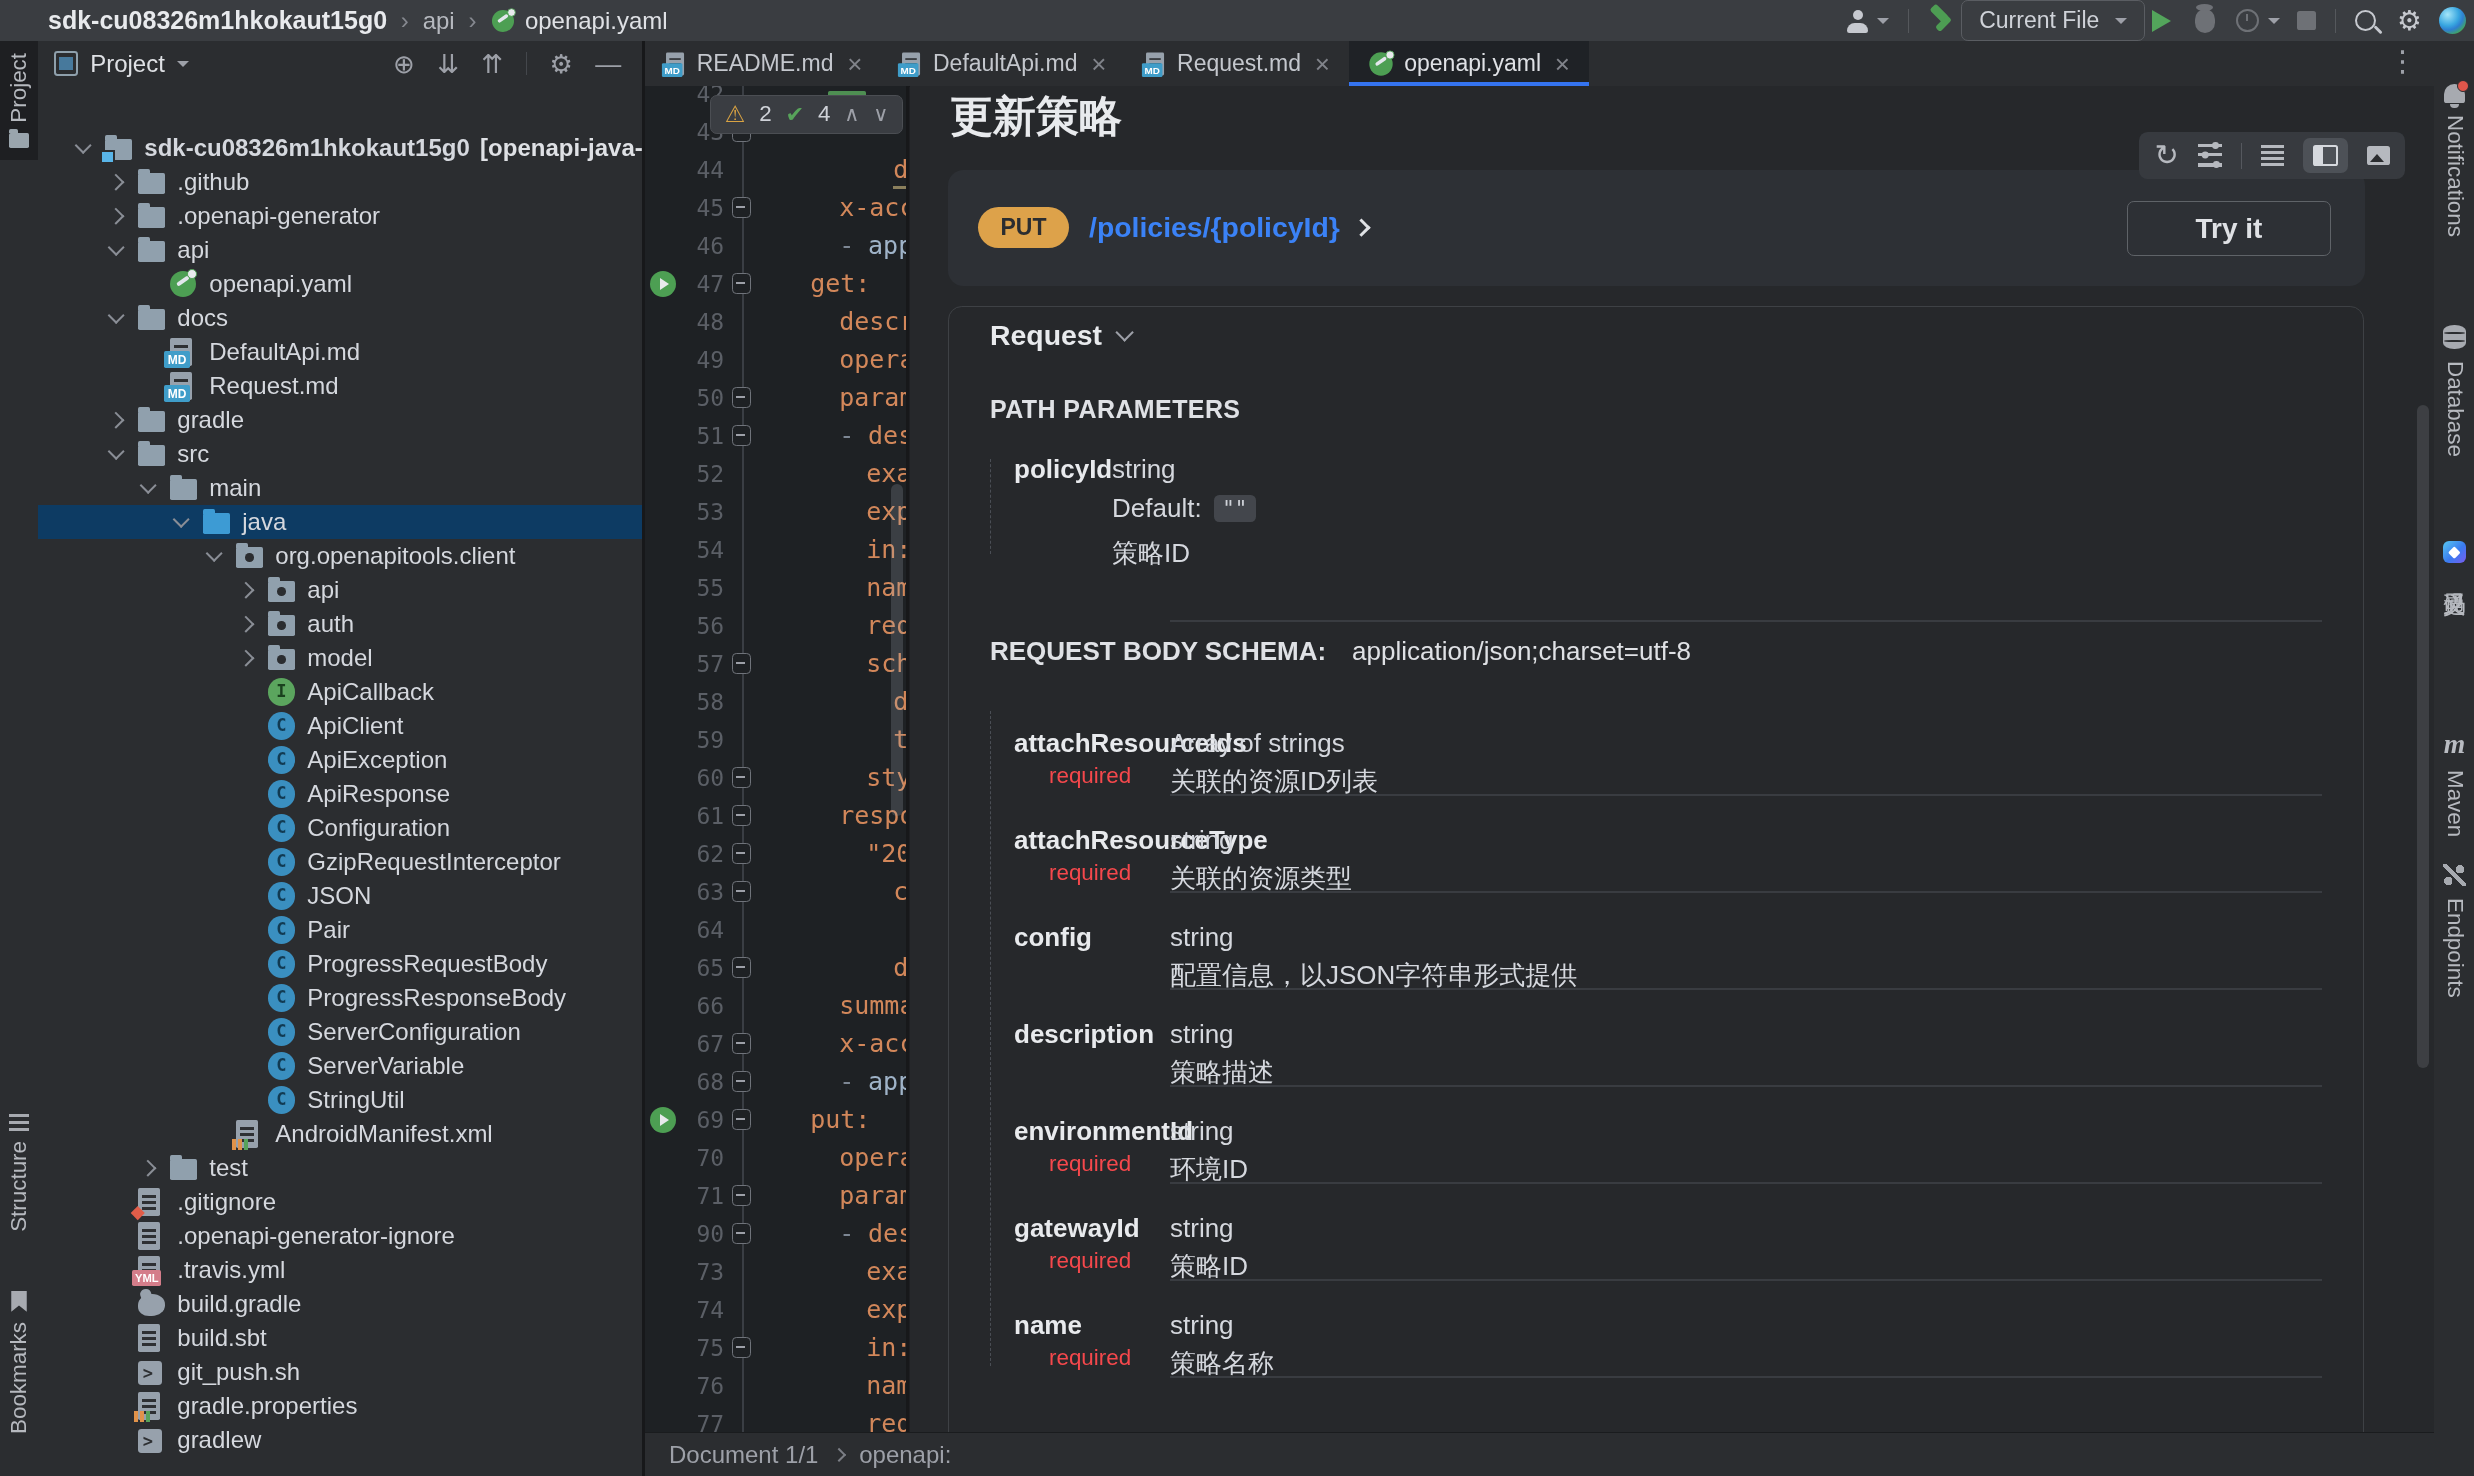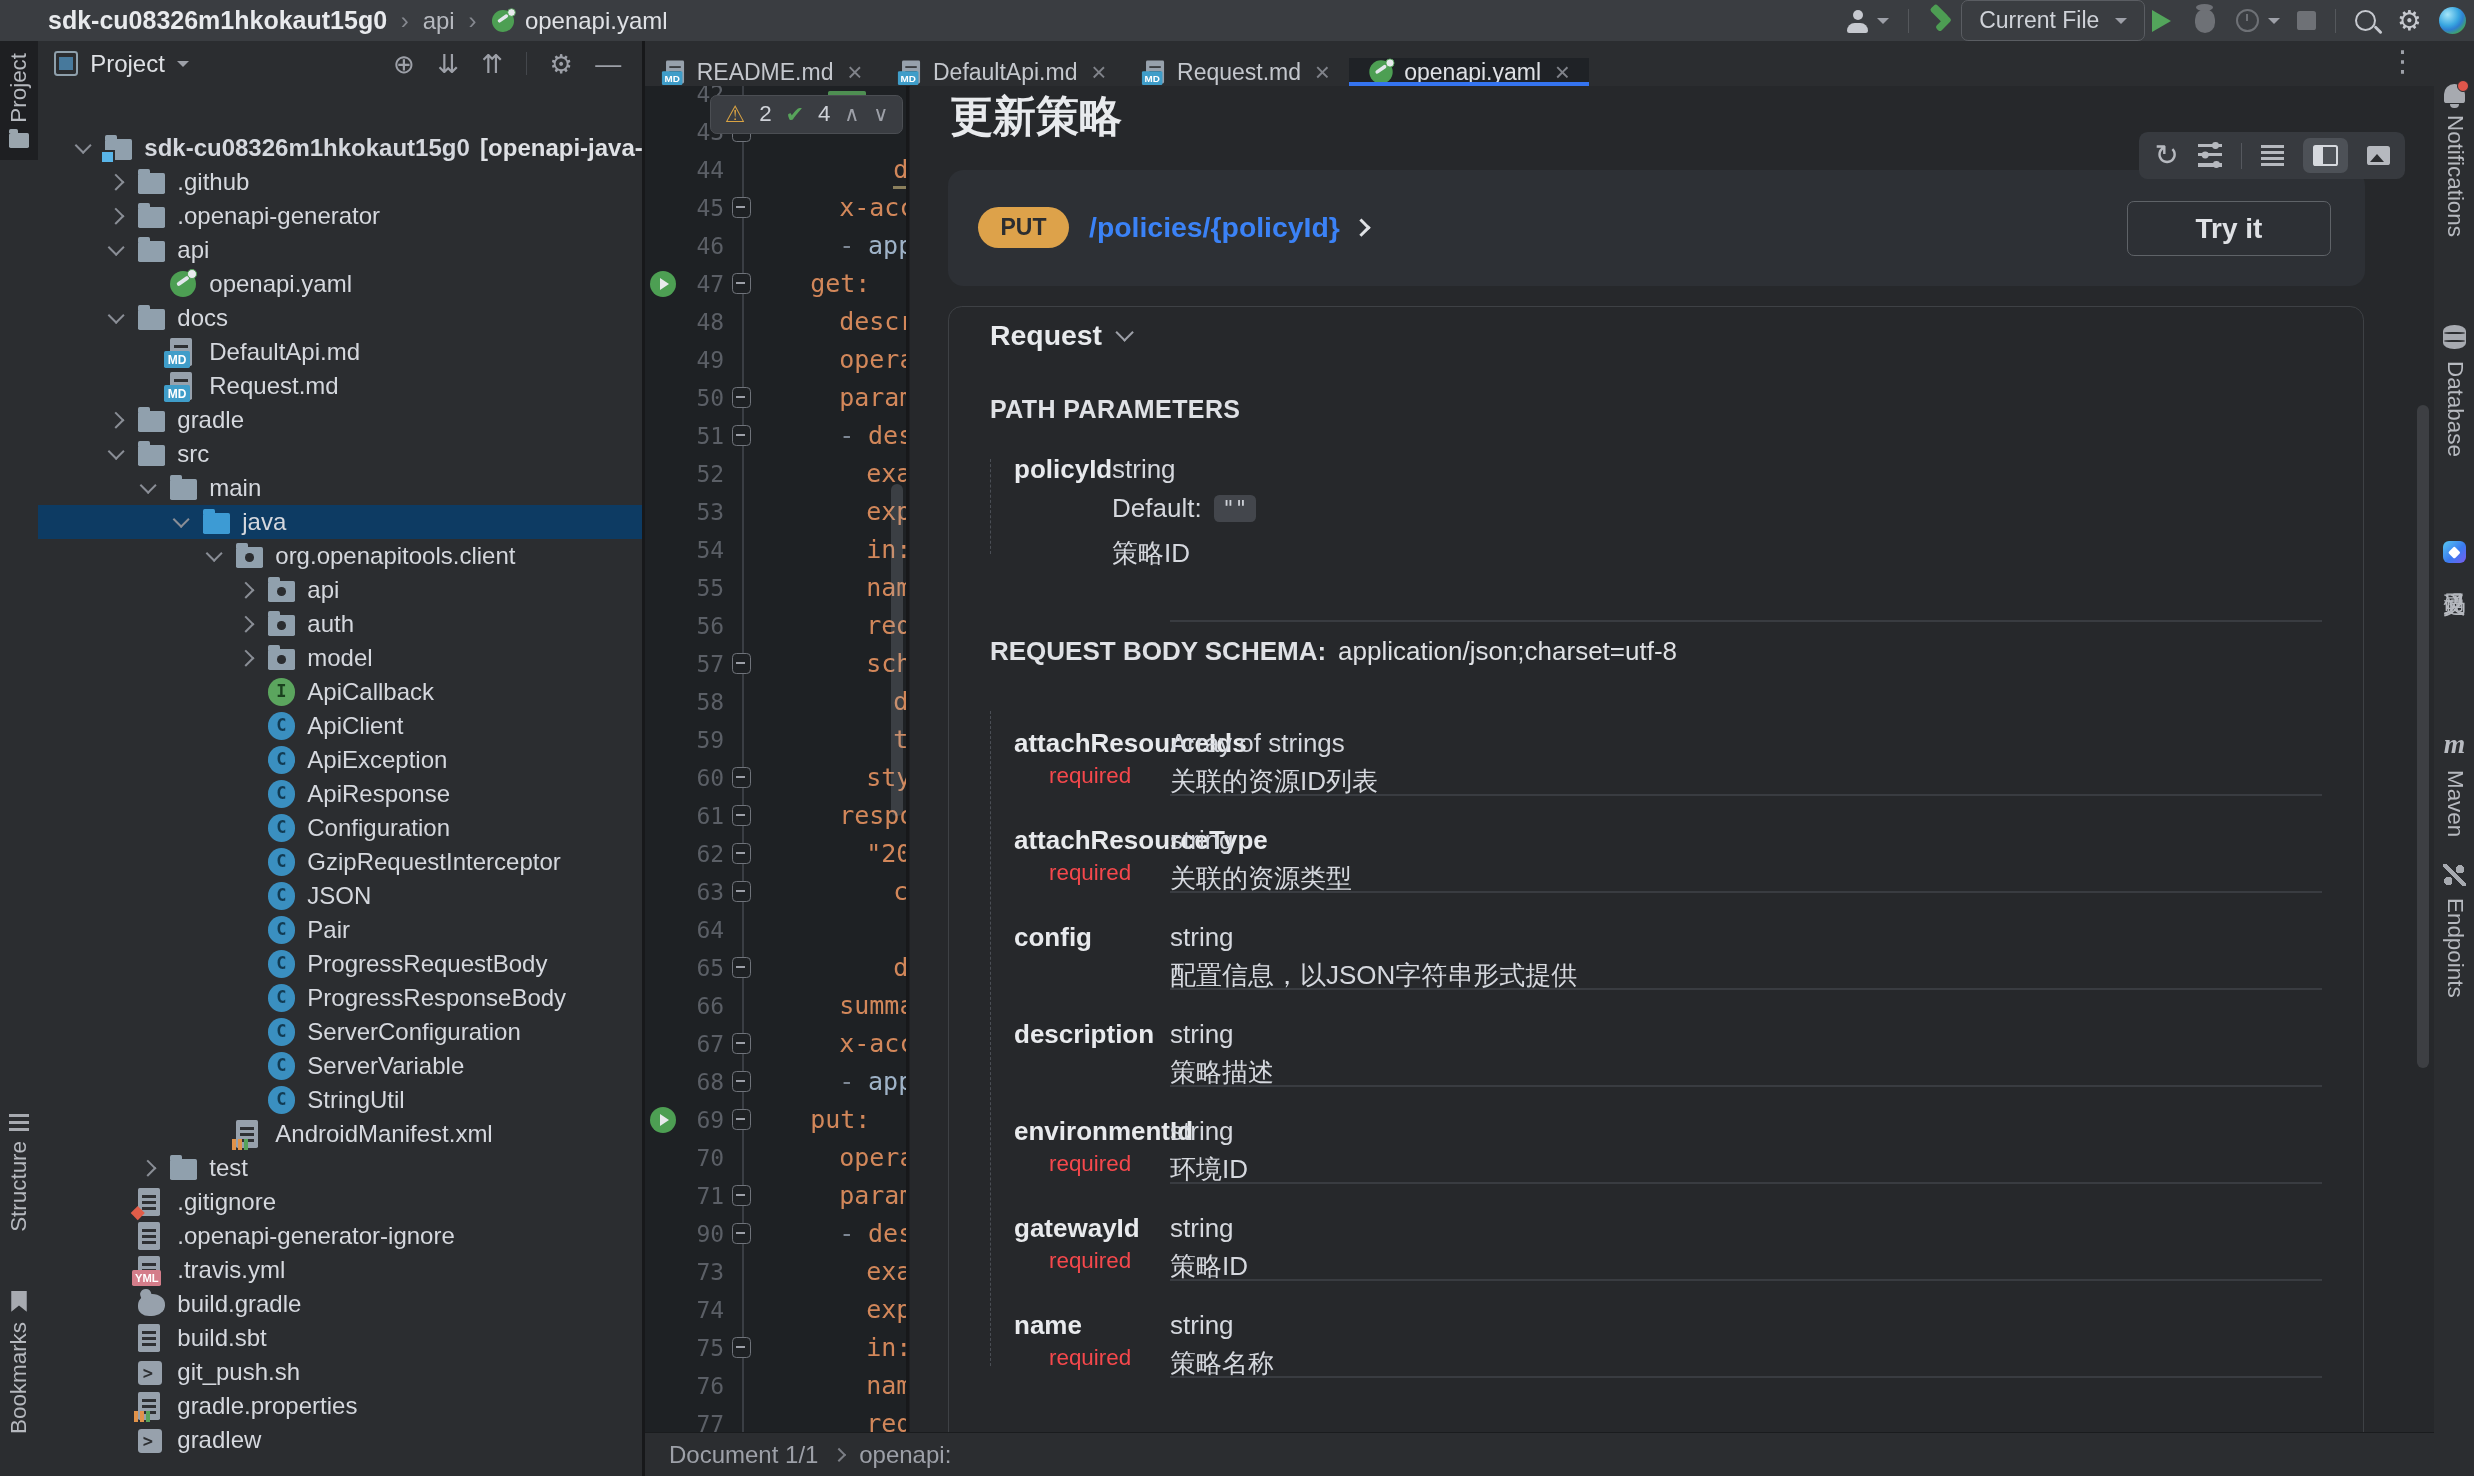--- a/index.html
+++ b/index.html
@@ -112,21 +112,21 @@
   .ico-iface::after{content:'I';}
   .ico-openapi{width:26px;height:26px;border-radius:50%;background:#4d9f53;}
   .ico-openapi::before{content:'';position:absolute;left:6px;top:7.8px;width:13.8px;height:4.3px;background:#e3e7ec;border-radius:2.6px;transform:rotate(-35deg);}
   .ico-openapi::after{content:'';position:absolute;right:-1.7px;top:-1.7px;width:7.8px;height:7.8px;border-radius:50%;background:#e8eaed;border:1.7px solid #4d9f53;}
   .ico-shell{width:24px;height:24px;border-radius:3.4px;background:#97a1ac;margin-top:1.7px;}
   .ico-shell::after{content:'>';position:absolute;left:5.2px;top:0.9px;font:bold 17px/22.4px "DejaVu Sans Mono",monospace;color:#2e3033;}
   .ico-gradle{width:27.6px;height:22.4px;background:#97a1ac;border-radius:50% 46% 48% 40%;margin-top:2.6px;}
   .ico-gradle::before{content:'';position:absolute;top:-5.2px;left:2.6px;width:11.2px;height:9.5px;background:#97a1ac;border-radius:50% 50% 0 0;transform:rotate(-20deg);}
 
   
-  .tabbar{position:absolute;left:645px;top:41px;right:41px;height:45px;background:#2b2d30;border-bottom:0.9px solid #17181a;display:flex;align-items:flex-end;}
+  .tabbar{position:absolute;left:645px;top:41px;right:41px;height:45px;background:#2b2d30;border-bottom:0.9px solid #17181a;display:flex;}
   .tab{display:flex;align-items:center;gap:10.3px;padding:0 19px;font-size:23px;color:#c4c7cd;position:relative;}
   .tab .ico-md{transform:scale(.82);transform-origin:center;}
   .tab .ico-openapi{transform:scale(.9);}
   .tab.active{background:#1f2226;color:#dfe1e5;}
   .tab.active::after{content:'';position:absolute;left:0;right:0;bottom:-0.9px;height:5.2px;background:#3574f0;}
   .tab-close{color:#80838a;font-size:26px;margin-left:3.4px;line-height:1;}
   .more-dots{position:absolute;right:17px;top:3.4px;font-size:29px;color:#9da0a8;}
 
   
   .editor{position:absolute;left:645px;top:86px;width:261px;bottom:44px;background:#1e2124;overflow:hidden;}
@@ -181,21 +181,21 @@
   .chev-g{width:11.2px;height:11.2px;border-right:2.6px solid #9da0a8;border-bottom:2.6px solid #9da0a8;transform:rotate(45deg);margin-left:15.5px;margin-top:-5.2px;display:inline-block;}
   .sec-label{position:absolute;left:41px;top:88px;font-size:25px;font-weight:bold;color:#dfe1e5;letter-spacing:0.4px;}
   .params{position:absolute;left:41px;top:138px;right:41px;height:177px;}
   .params::before{content:'';position:absolute;left:0;top:13.8px;height:95px;border-left:1.7px dashed #4a4e55;}
   .p-name{position:absolute;left:24px;top:8.6px;font-size:26px;font-weight:bold;color:#e8eaed;}
   .p-type{position:absolute;left:122px;top:8.6px;font-size:26px;color:#d5d8de;}
   .p-default{position:absolute;left:122px;top:48px;font-size:26px;color:#d5d8de;display:flex;align-items:center;gap:12px;}
   .chip{background:#43464c;border-radius:5.2px;padding:1.7px 8.6px;font-family:"DejaVu Sans Mono",monospace;font-size:20.7px;color:#cfd2d8;}
   .p-desc{position:absolute;left:122px;top:91px;font-size:26px;color:#d5d8de;}
   .p-div{position:absolute;left:180px;right:0;bottom:0;height:1.7px;background:#393c41;}
-  .schema-h{position:absolute;left:41px;top:329px;font-size:26px;color:#dfe1e5;display:flex;gap:12px;align-items:baseline;}
+  .schema-h{position:absolute;left:41px;top:329px;font-size:26px;color:#dfe1e5;display:flex;gap:26px;align-items:baseline;}
   .schema-h .lbl{font-weight:bold;}
   .fields{position:absolute;left:41px;top:392px;right:41px;}
   .fields::before{content:'';position:absolute;left:0;top:12px;bottom:12px;border-left:1.7px dashed #4a4e55;}
   .frow{position:relative;height:97px;}
   .f-name{position:absolute;left:24px;top:29px;font-size:26px;font-weight:bold;color:#e8eaed;}
   .f-req{position:absolute;left:24px;top:64px;font-size:22.4px;color:#f5484c;margin-left:35px;}
   .f-type{position:absolute;left:180px;top:29px;font-size:26px;color:#d5d8de;}
   .f-desc{position:absolute;left:180px;top:65px;font-size:26px;color:#d5d8de;}
   .f-div{position:absolute;left:180px;right:0;bottom:0;height:1.7px;background:#393c41;}
   .pv-scroll{position:absolute;right:5.2px;top:319px;width:12px;height:663px;background:rgba(166,171,180,.18);border-radius:6px;}

